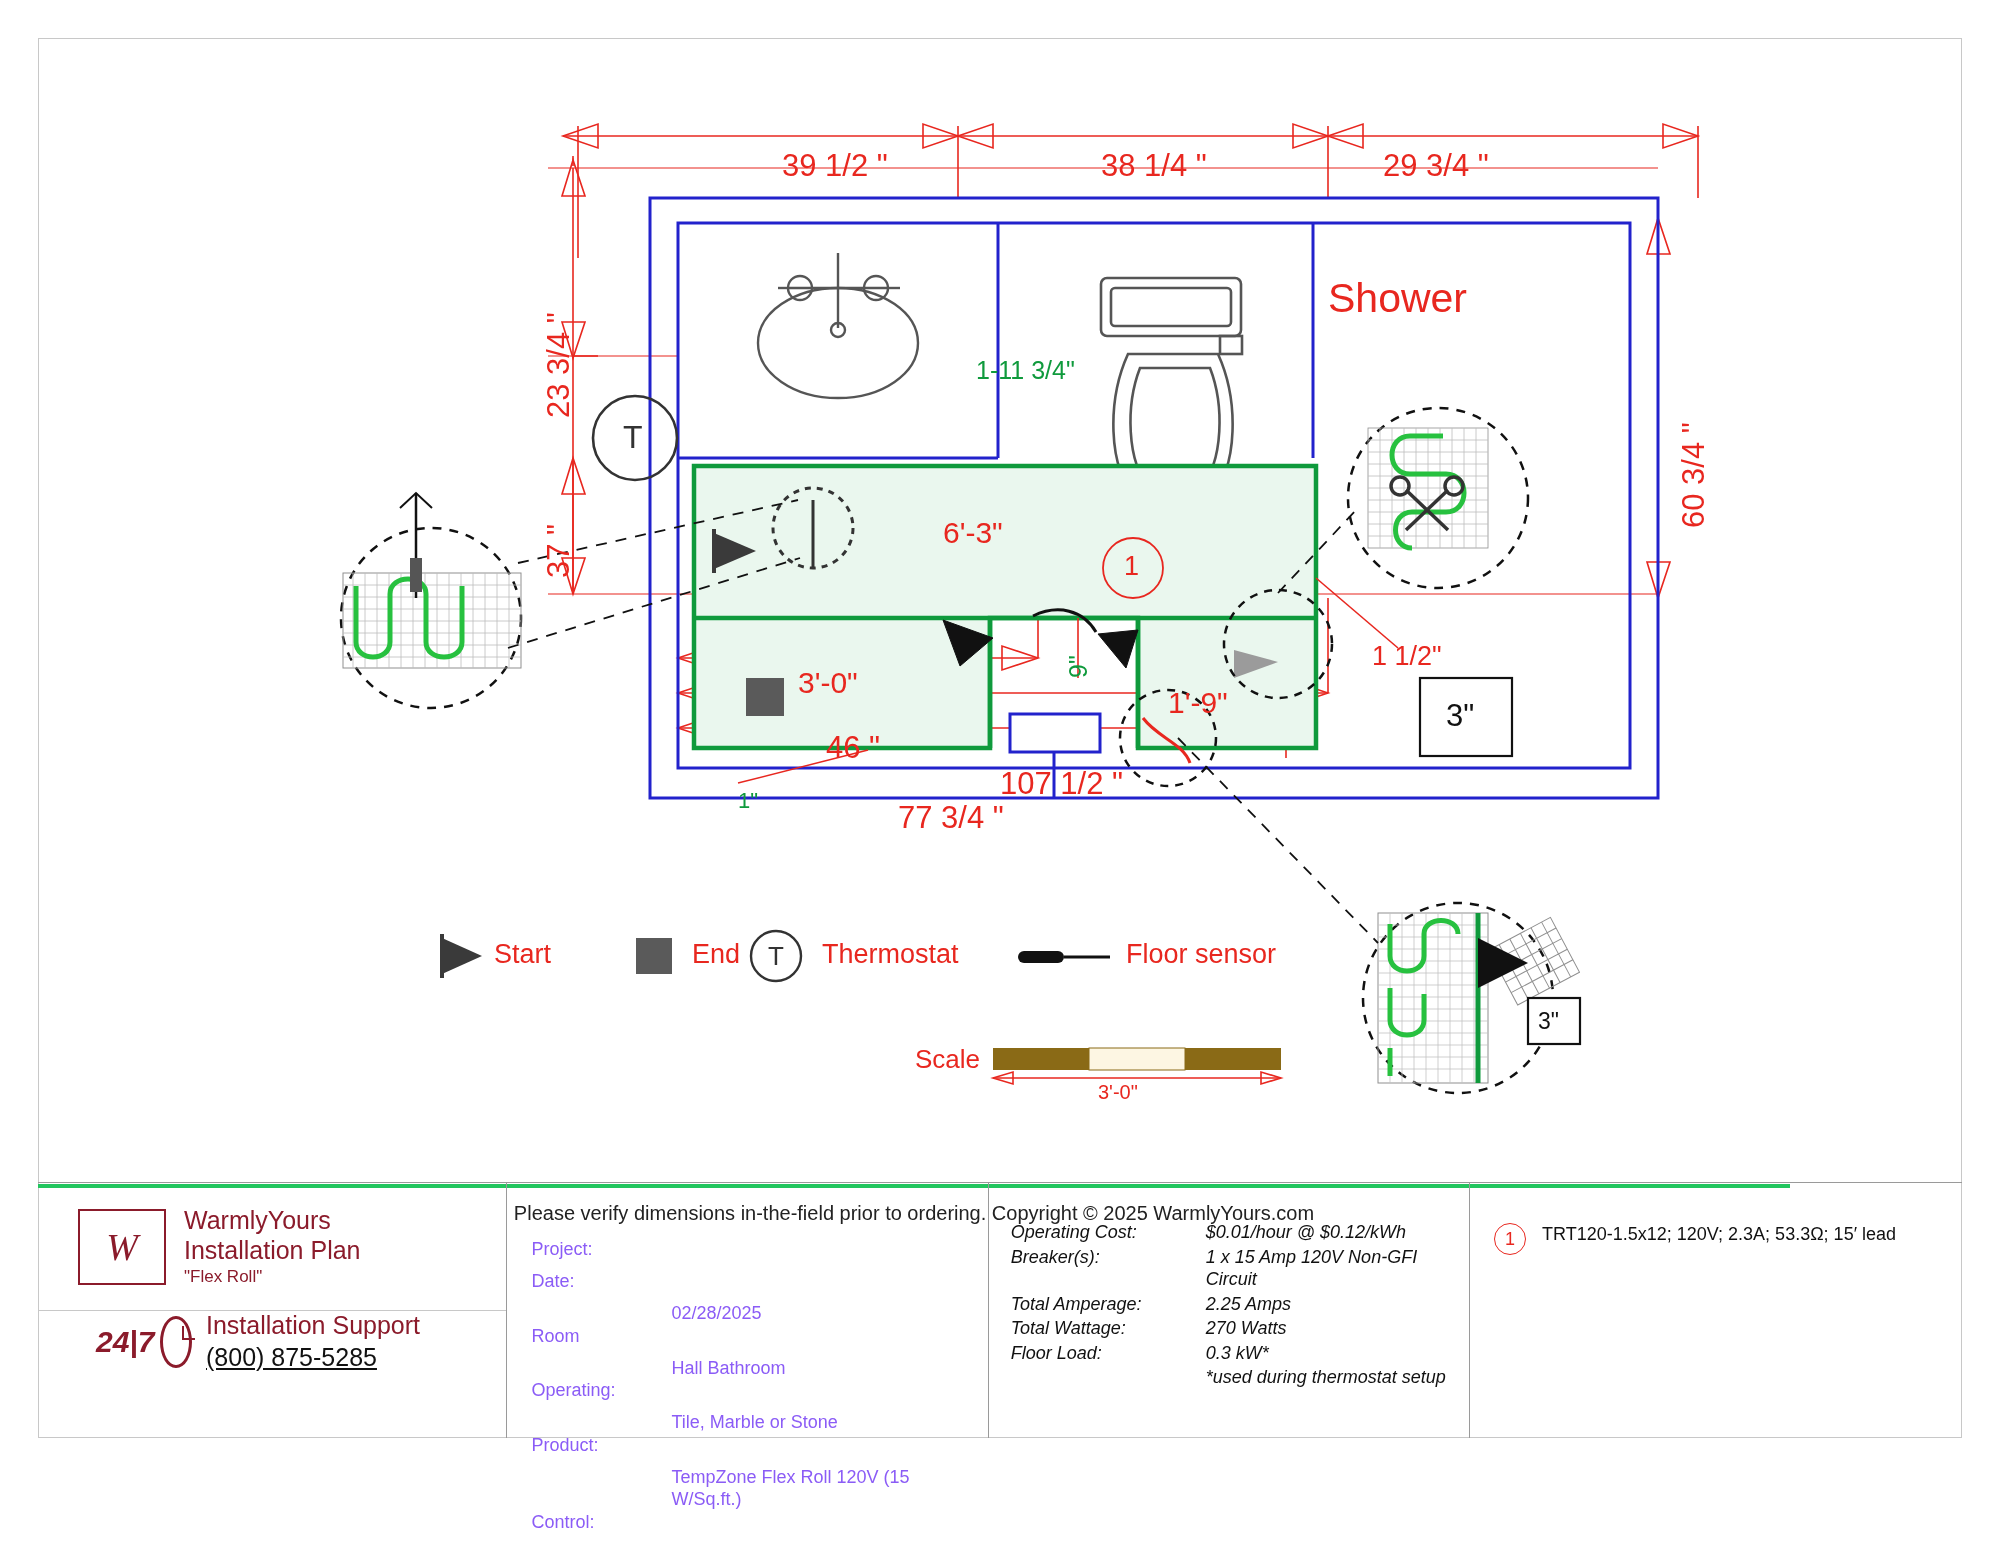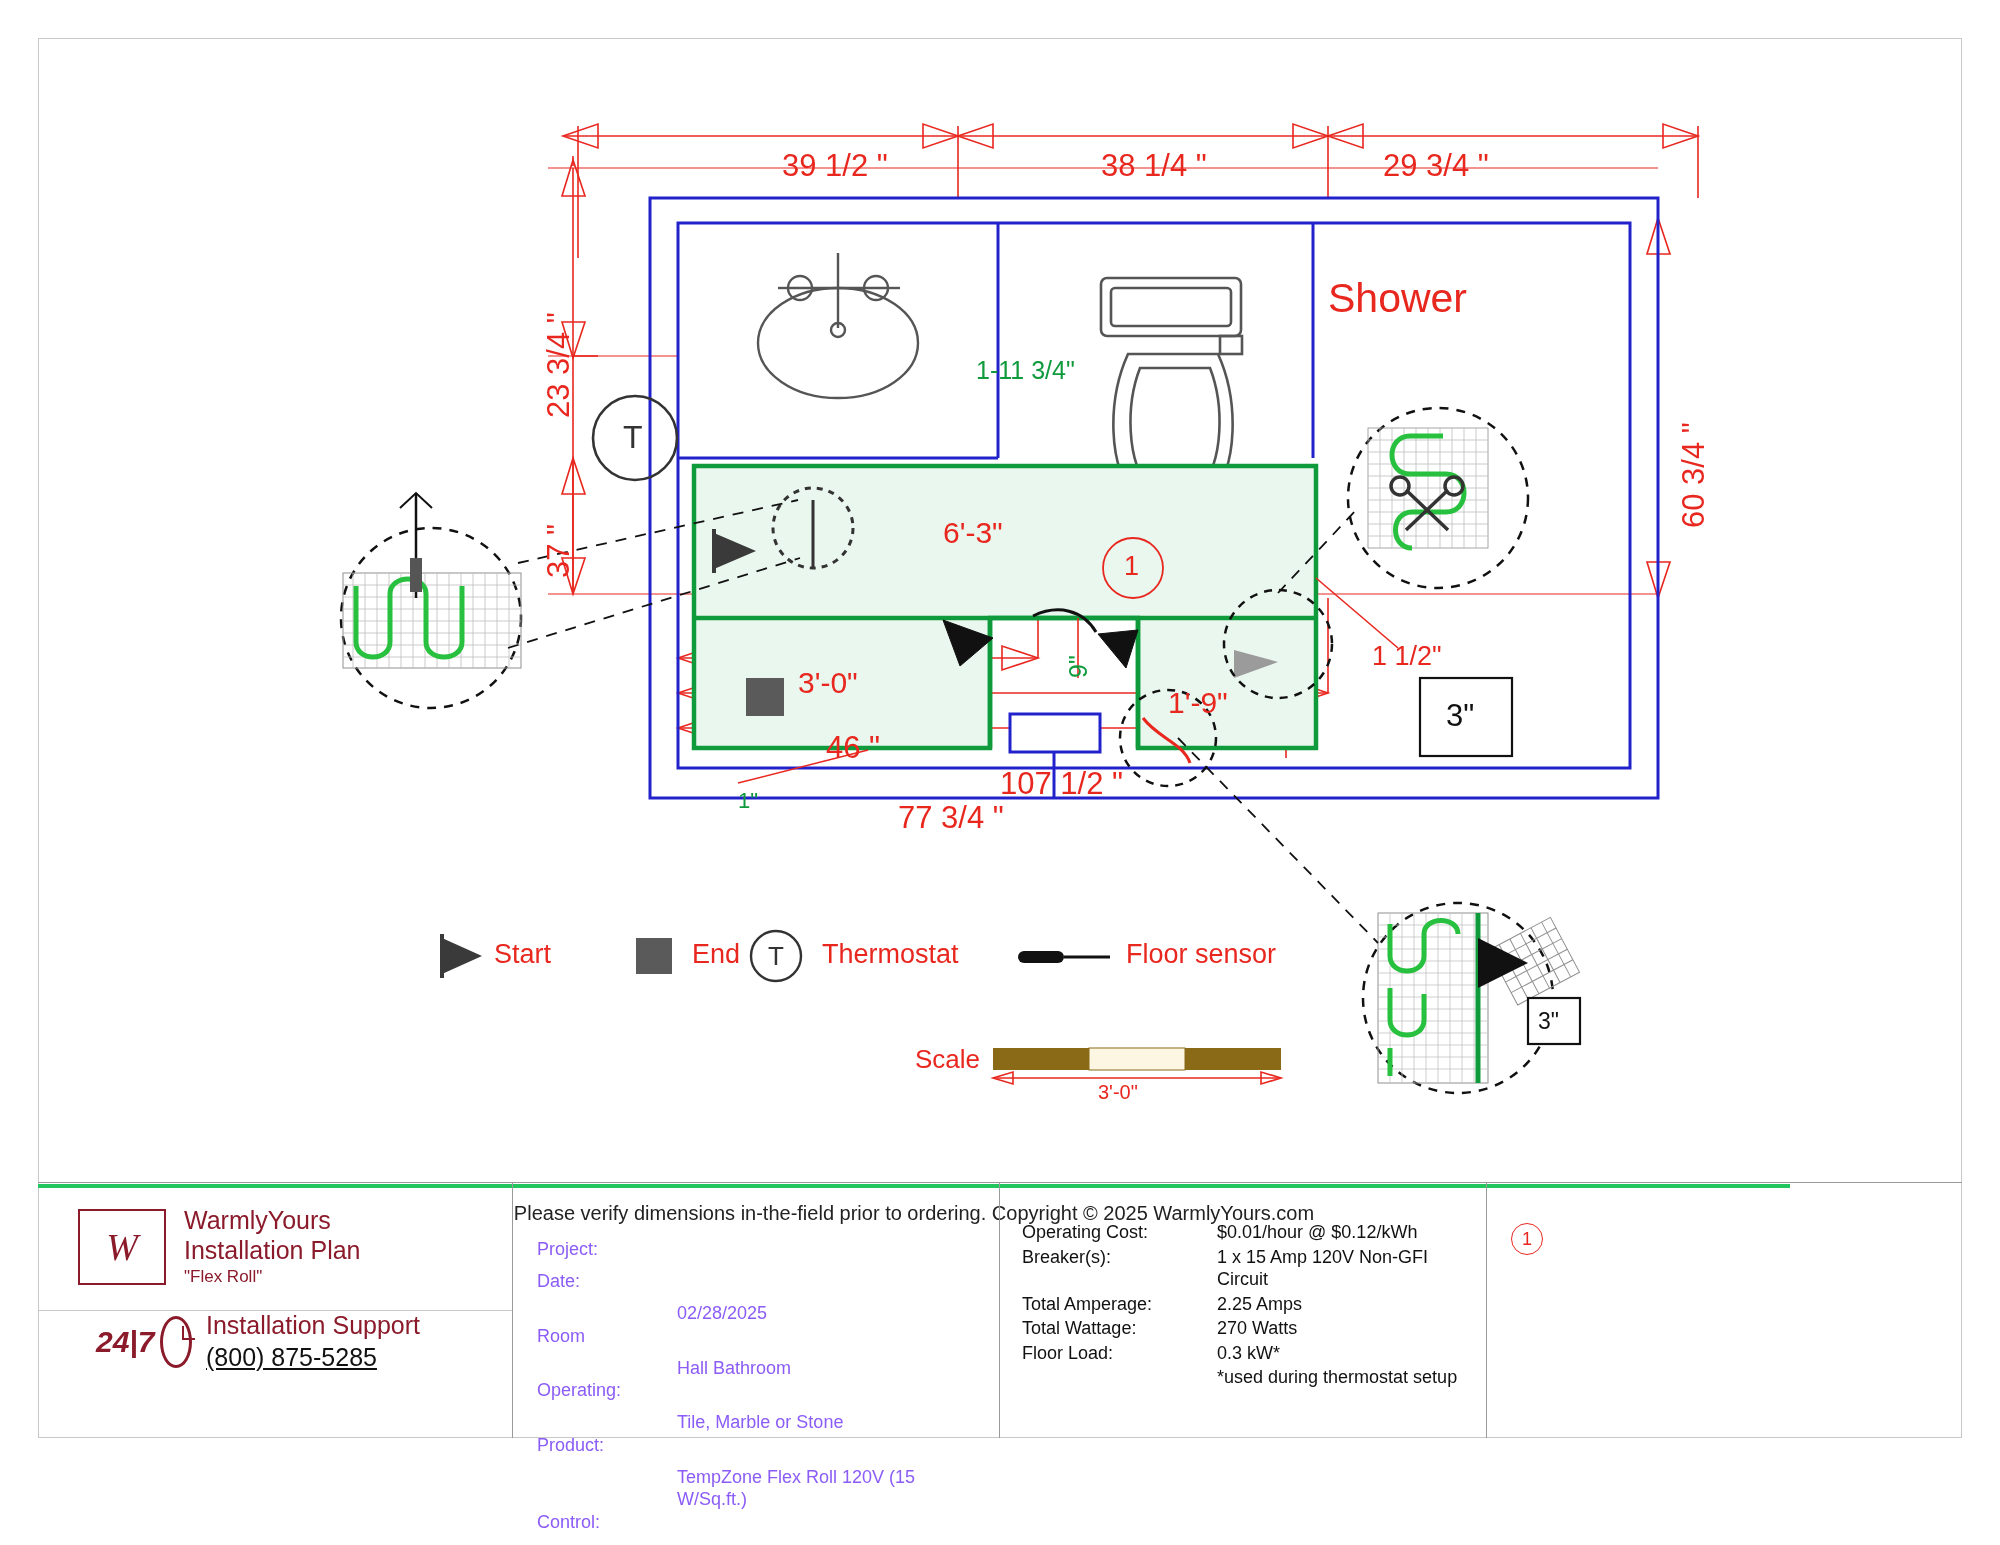--- a/index.html
+++ b/index.html
@@ -224,20 +224,21 @@
   }
   .elec-table {
     padding: 38px 0 0 22px;
     font-size: 18px;
     color: #111;
   }
   .elec-row {
     display: flex;
     line-height: 1.25;
     margin-bottom: 2px;
+    font-style: italic;
   }
   .elec-key {
     width: 195px;
     flex: none;
   }
   .elec-val {
     width: 250px;
   }
   .leg-table {
     padding: 40px 0 0 24px;
@@ -695,17 +696,18 @@
         <div class="elec-row">
           <div class="elec-key"></div>
           <div class="elec-val">*used during thermostat setup</div>
         </div>
       </div>
     </div>
 
     <div class="tb-col col-legend">
       <div class="leg-table">
         <div class="leg-circle">1</div>
+        <div class="leg-desc">TRT120-1.5x12; 120V; 2.3A; 53.3Ω; 15′ lead</div>
       </div>
     </div>
 
   </div>
 </div>
 
 </body></html>

